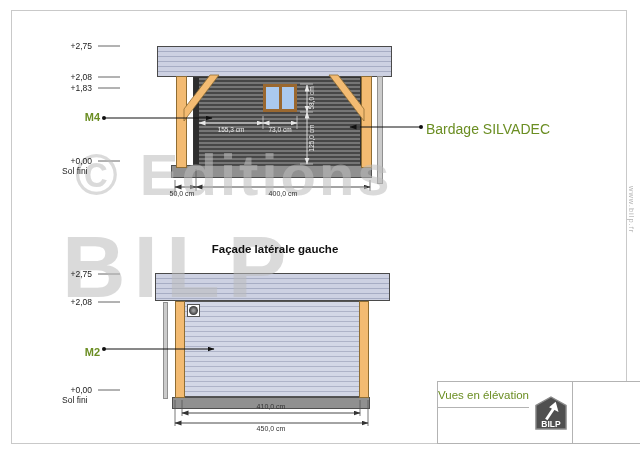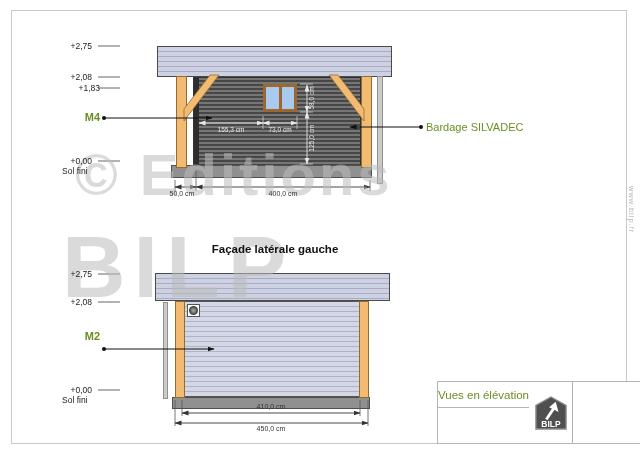--- a/index.html
+++ b/index.html
@@ -13,21 +13,21 @@
   .z4 { z-index: 4; } .z6 { z-index: 6; } .z8 { z-index: 8; } .z10 { z-index: 10; }
 
   .page-border { left: 11px; top: 10px; width: 616px; height: 434px;
                  border: 1px solid #c9c9c9; z-index: 0; }
 
   .view-title { font-size: 11.5px; font-weight: bold; color: #111;
                 width: 290px; text-align: center; }
   .lvl { font-size: 8.5px; color: #222; width: 44px; text-align: right; }
   .marker-lbl { font-size: 11px; font-weight: bold; color: #6b8e23;
                 width: 40px; text-align: right; }
-  .callout-lbl { font-size: 11px; color: #6b8e23; }
+  .callout-lbl { font-size: 14px; color: #6b8e23; }
   .dim-dark { font-size: 7px; color: #333; text-align: center; }
   .dim-light { font-size: 6.5px; color: #ededed; text-align: center; }
   .rot { transform: rotate(-90deg); }
 
   .roof { background: repeating-linear-gradient(180deg,#cdd1e2 0px,#cdd1e2 4px,#a7adc4 4px,#a7adc4 5px);
           border: 1px solid #4a4a4a; }
   .wall-dark { background: repeating-linear-gradient(180deg,#767676 0px,#767676 2px,#474747 2px,#474747 4px);
                border: 1px solid #333; }
   .wall-trim { left: 0; top: 0; width: 5px; height: 100%; background: #2e2e2e; }
   .wall-light { background: repeating-linear-gradient(180deg,#d3d7e6 0px,#d3d7e6 4px,#aeb3c8 4px,#aeb3c8 5px);
@@ -63,21 +63,21 @@
 </head>
 <body>
 
 <div id="canvas">
 
   <div class="abs page-border"></div>
 
 
   <div class="abs lvl z8" style="left:48px;top:41px">+2,75</div>
   <div class="abs lvl z8" style="left:48px;top:72px">+2,08</div>
-  <div class="abs lvl z8" style="left:56px;top:83px">+1,83</div>
+  <div class="abs lvl z8" style="left:48px;top:83px">+1,83</div>
   <div class="abs lvl z8" style="left:48px;top:156px">+0,00</div>
   <div class="abs lvl z8" style="left:48px;top:166px;text-align:left;padding-left:14px">Sol fini</div>
 
   <div class="abs marker-lbl z8" style="left:60px;top:111px">M4</div>
   <div class="abs callout-lbl z8" style="left:426px;top:121px">Bardage SILVADEC</div>
 
   <div class="abs roof z1" style="left:157px;top:46px;width:235px;height:31px"></div>
   <div class="abs wall-dark z1" style="left:193px;top:77px;width:168px;height:89px">
     <div class="abs wall-trim"></div>
   </div>
@@ -98,21 +98,21 @@
   <div class="abs dim-light rot z8" style="left:298px;top:93px;width:30px;height:10px">58,0 cm</div>
   <div class="abs dim-light rot z8" style="left:296px;top:133px;width:34px;height:10px">125,0 cm</div>
 
   <div class="abs view-title z8" style="left:130px;top:243px">Façade latérale gauche</div>
 
   <div class="abs lvl z8" style="left:48px;top:269px">+2,75</div>
   <div class="abs lvl z8" style="left:48px;top:297px">+2,08</div>
   <div class="abs lvl z8" style="left:48px;top:385px">+0,00</div>
   <div class="abs lvl z8" style="left:48px;top:395px;text-align:left;padding-left:14px">Sol fini</div>
 
-  <div class="abs marker-lbl z8" style="left:60px;top:330px">M2</div>
+  <div class="abs marker-lbl z8" style="left:60px;top:346px">M2</div>
 
   <div class="abs roof z1" style="left:155px;top:273px;width:235px;height:28px"></div>
   <div class="abs fascia z1" style="left:163px;top:302px;width:5px;height:97px"></div>
   <div class="abs wall-light z1" style="left:184px;top:301px;width:176px;height:96px"></div>
   <div class="abs base z1" style="left:172px;top:397px;width:198px;height:12px"></div>
   <div class="abs post z2" style="left:175px;top:301px;width:10px;height:97px"></div>
   <div class="abs post z2" style="left:359px;top:301px;width:10px;height:97px"></div>
   <div class="abs fixture z3" style="left:187px;top:304px;width:13px;height:13px">
       <i></i>
     </div>

